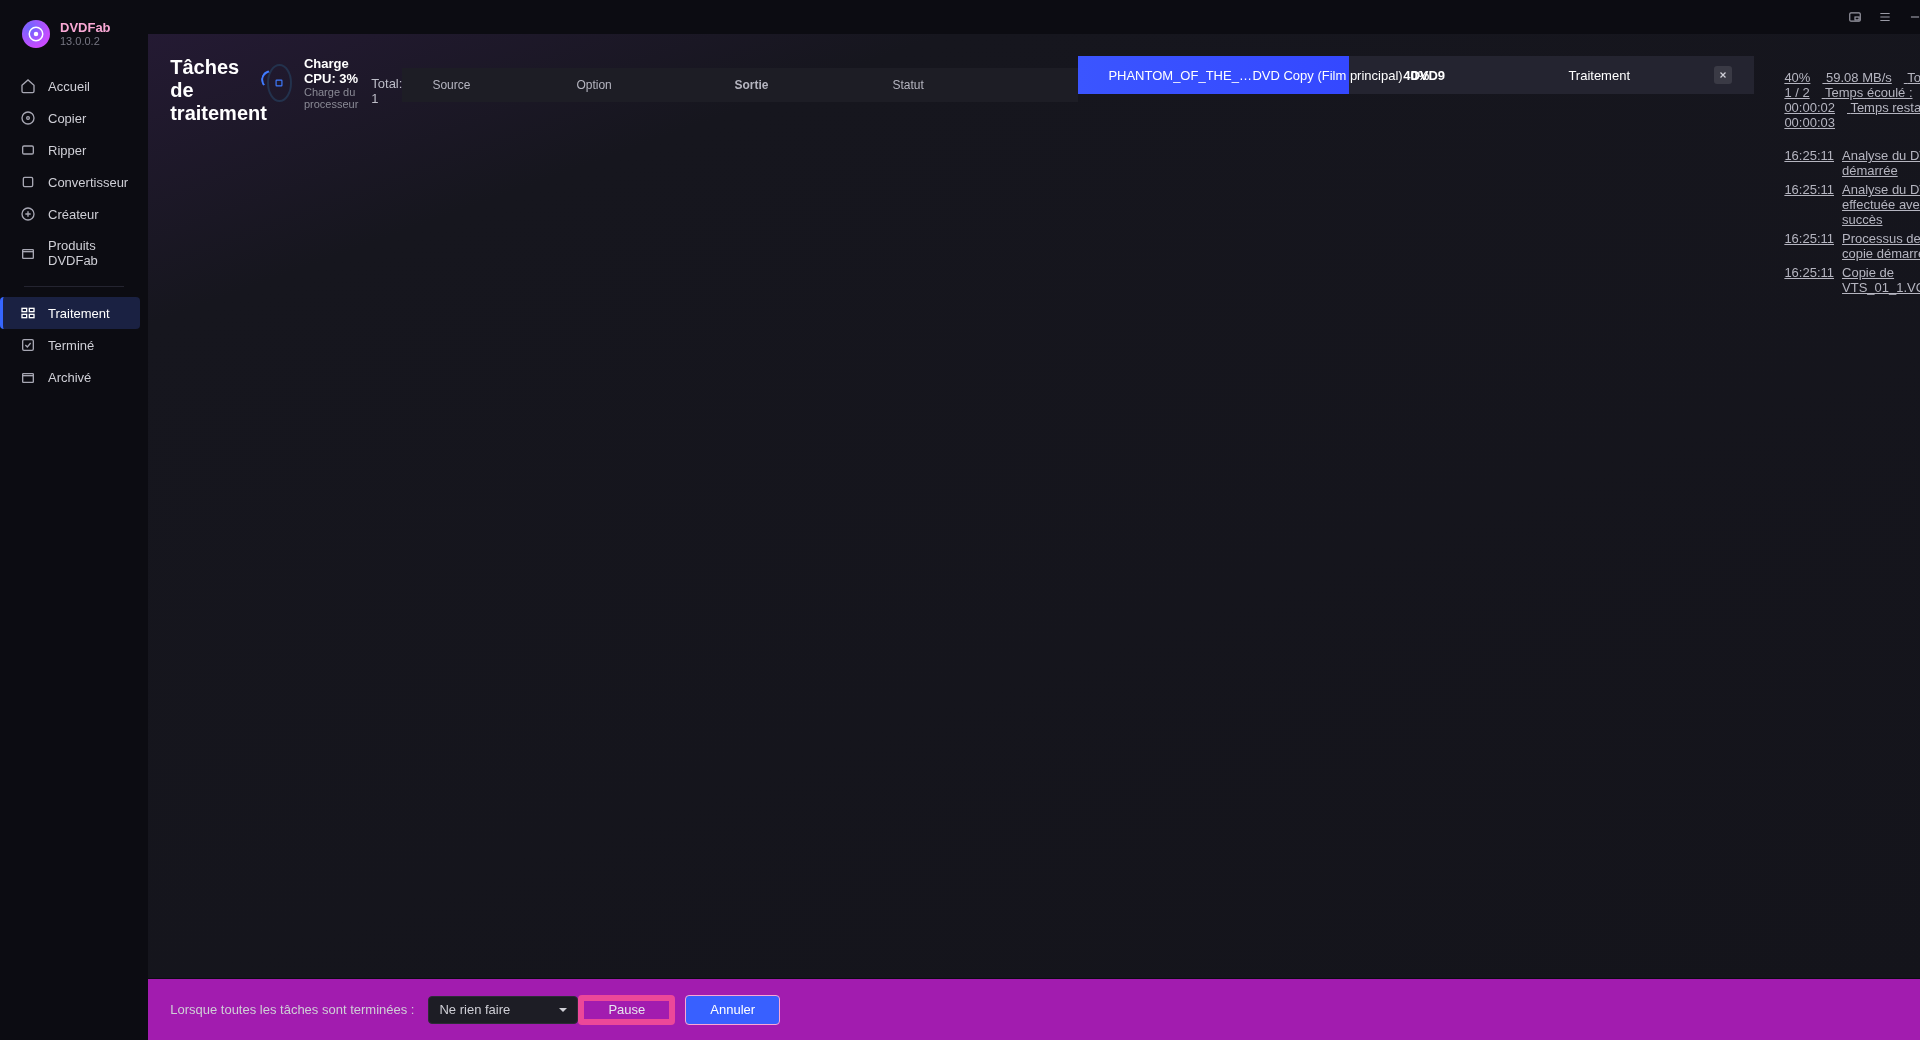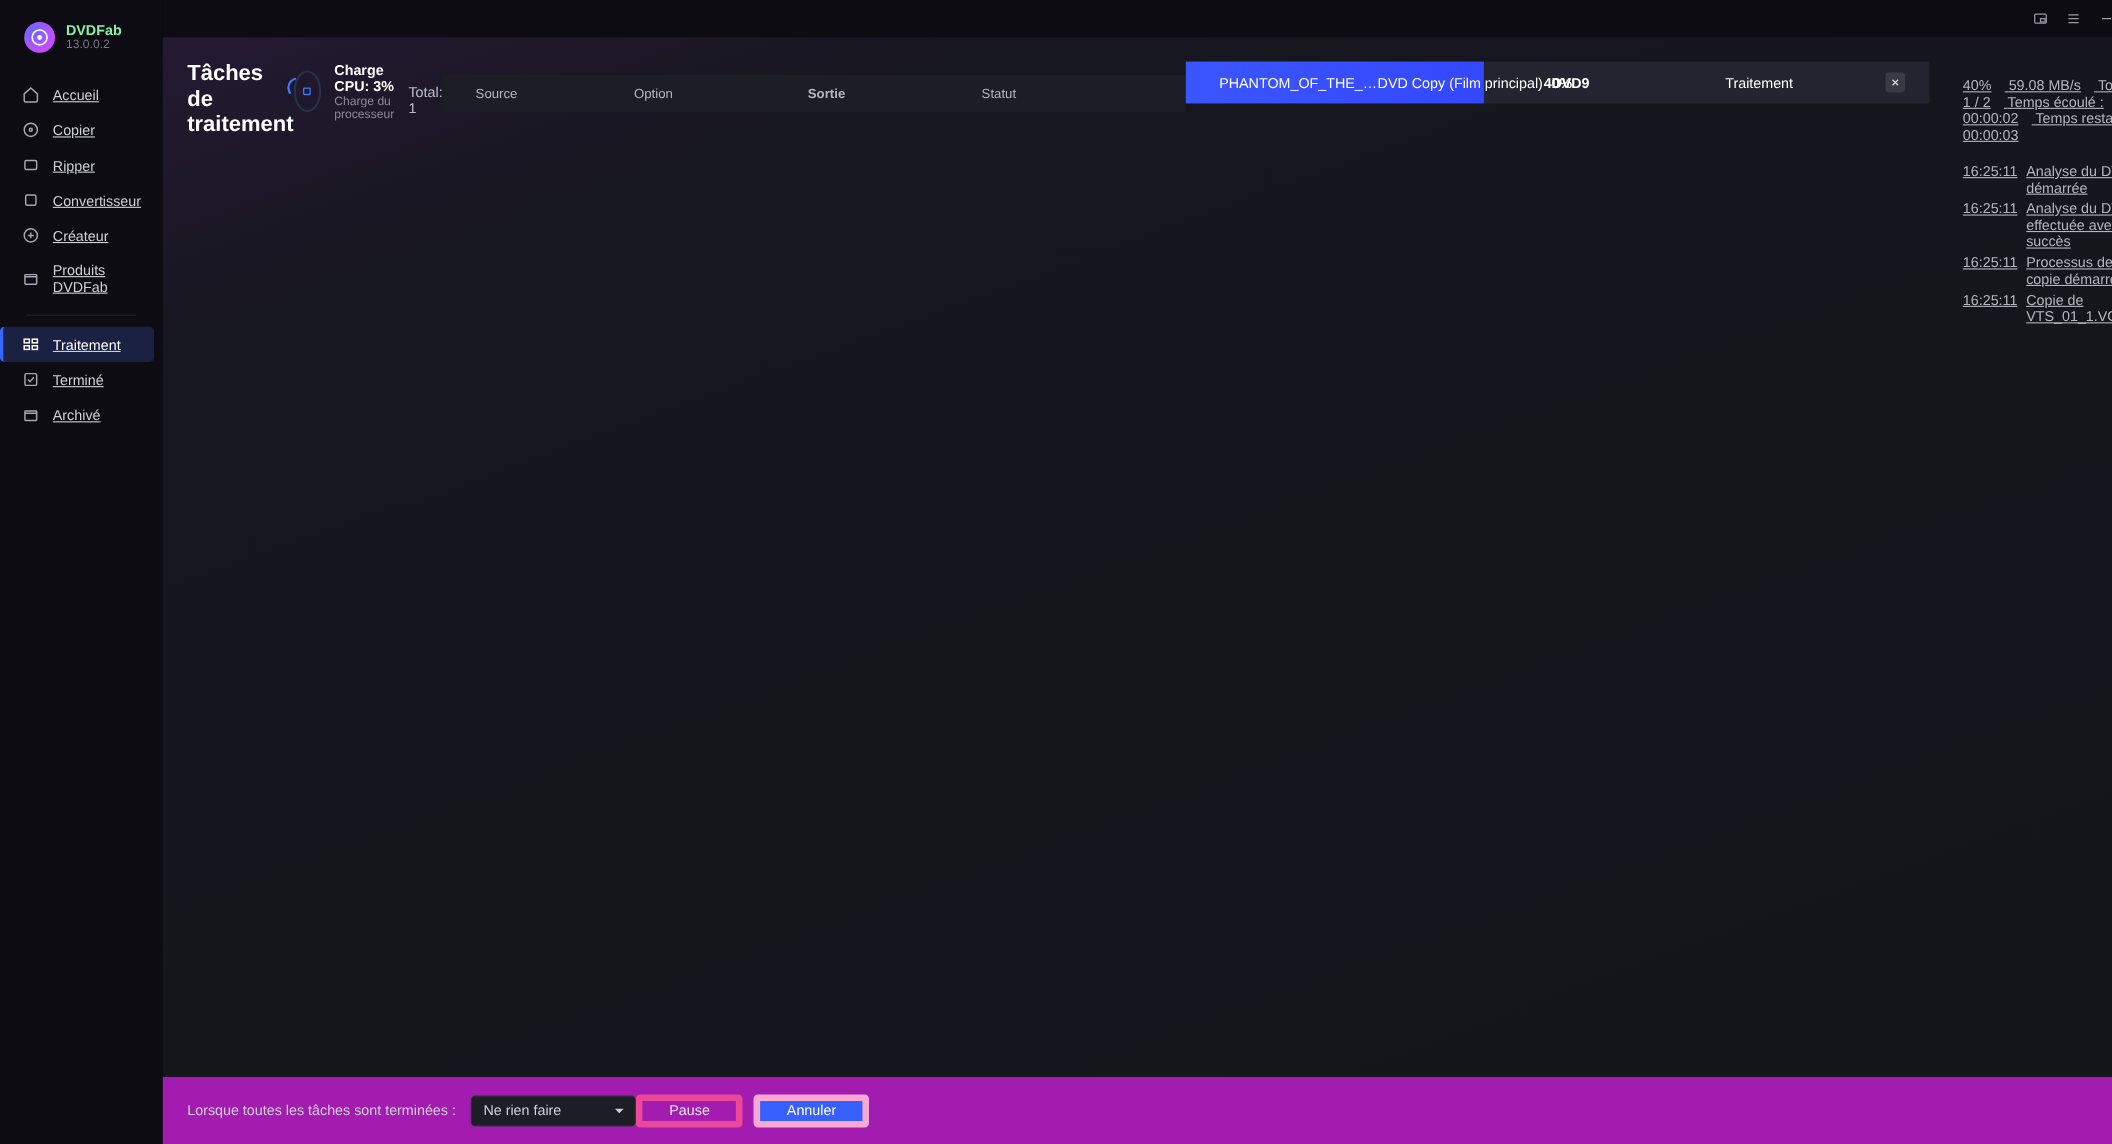--- a/index.html
+++ b/index.html
@@ -29,24 +29,24 @@
   padding: 6px 16px 18px 22px;
 }
 .logo-circle {
   width: 28px; height: 28px;
   border-radius: 50%;
   background: radial-gradient(circle at 30% 30%, #6a67ff, #c94bff 70%);
   display: flex; align-items: center; justify-content: center;
 }
 .logo-circle svg { width: 18px; height: 18px; }
 .logo-text { display: flex; flex-direction: column; line-height: 1.1; }
-.logo-name { font-weight: 700; color: #86efac; font-size: 13px; }
+.logo-name { font-weight: 700; color: #f9a8d4; font-size: 13px; }
 .logo-ver { color: #787884; font-size: 11px; }
 
-.nav { display: flex; flex-direction: column; padding: 4px 8px; text-decoration: underline; }
+.nav { display: flex; flex-direction: column; padding: 4px 8px; }
 .nav-item {
   display: flex; align-items: center; gap: 12px;
   padding: 8px 12px;
   color: #cfcfd6;
   border-radius: 6px;
   cursor: pointer;
   font-size: 13px;
 }
 .nav-item .ico { width: 16px; height: 16px; display:flex; align-items:center; justify-content:center; color:#a7a7b3;}
 .nav-sep { height: 1px; background: #242430; margin: 10px 16px; }
@@ -167,21 +167,21 @@
 .select::after {
   content:""; position:absolute; right:10px; top:50%; transform:translateY(-25%);
   border:4px solid transparent; border-top-color:#cfcfd6;
 }
 .footer-right { display:flex; gap:10px;}
 .btn {
   height:30px; padding:0 24px; border-radius:4px; font-size:13px;
   display:flex; align-items:center; justify-content:center; cursor:pointer;
 }
 .btn-outline { background:transparent; border:6px solid #ec4899; color:#e6e6ee;}
-.btn-primary { background:#3860ff; border:6px solid #f9a8d4; color:#fff;}
+.btn-primary { background:#3860ff; border:1px solid #f9a8d4; color:#fff;}
 
 .ellipsis{white-space:nowrap;overflow:hidden;text-overflow:ellipsis;}
 </style>
 </head>
 <body>
 
 <aside class="sidebar">
   <div class="logo-block">
     <div class="logo-circle">
       <svg viewBox="0 0 24 24" fill="none" stroke="#fff" stroke-width="2">

